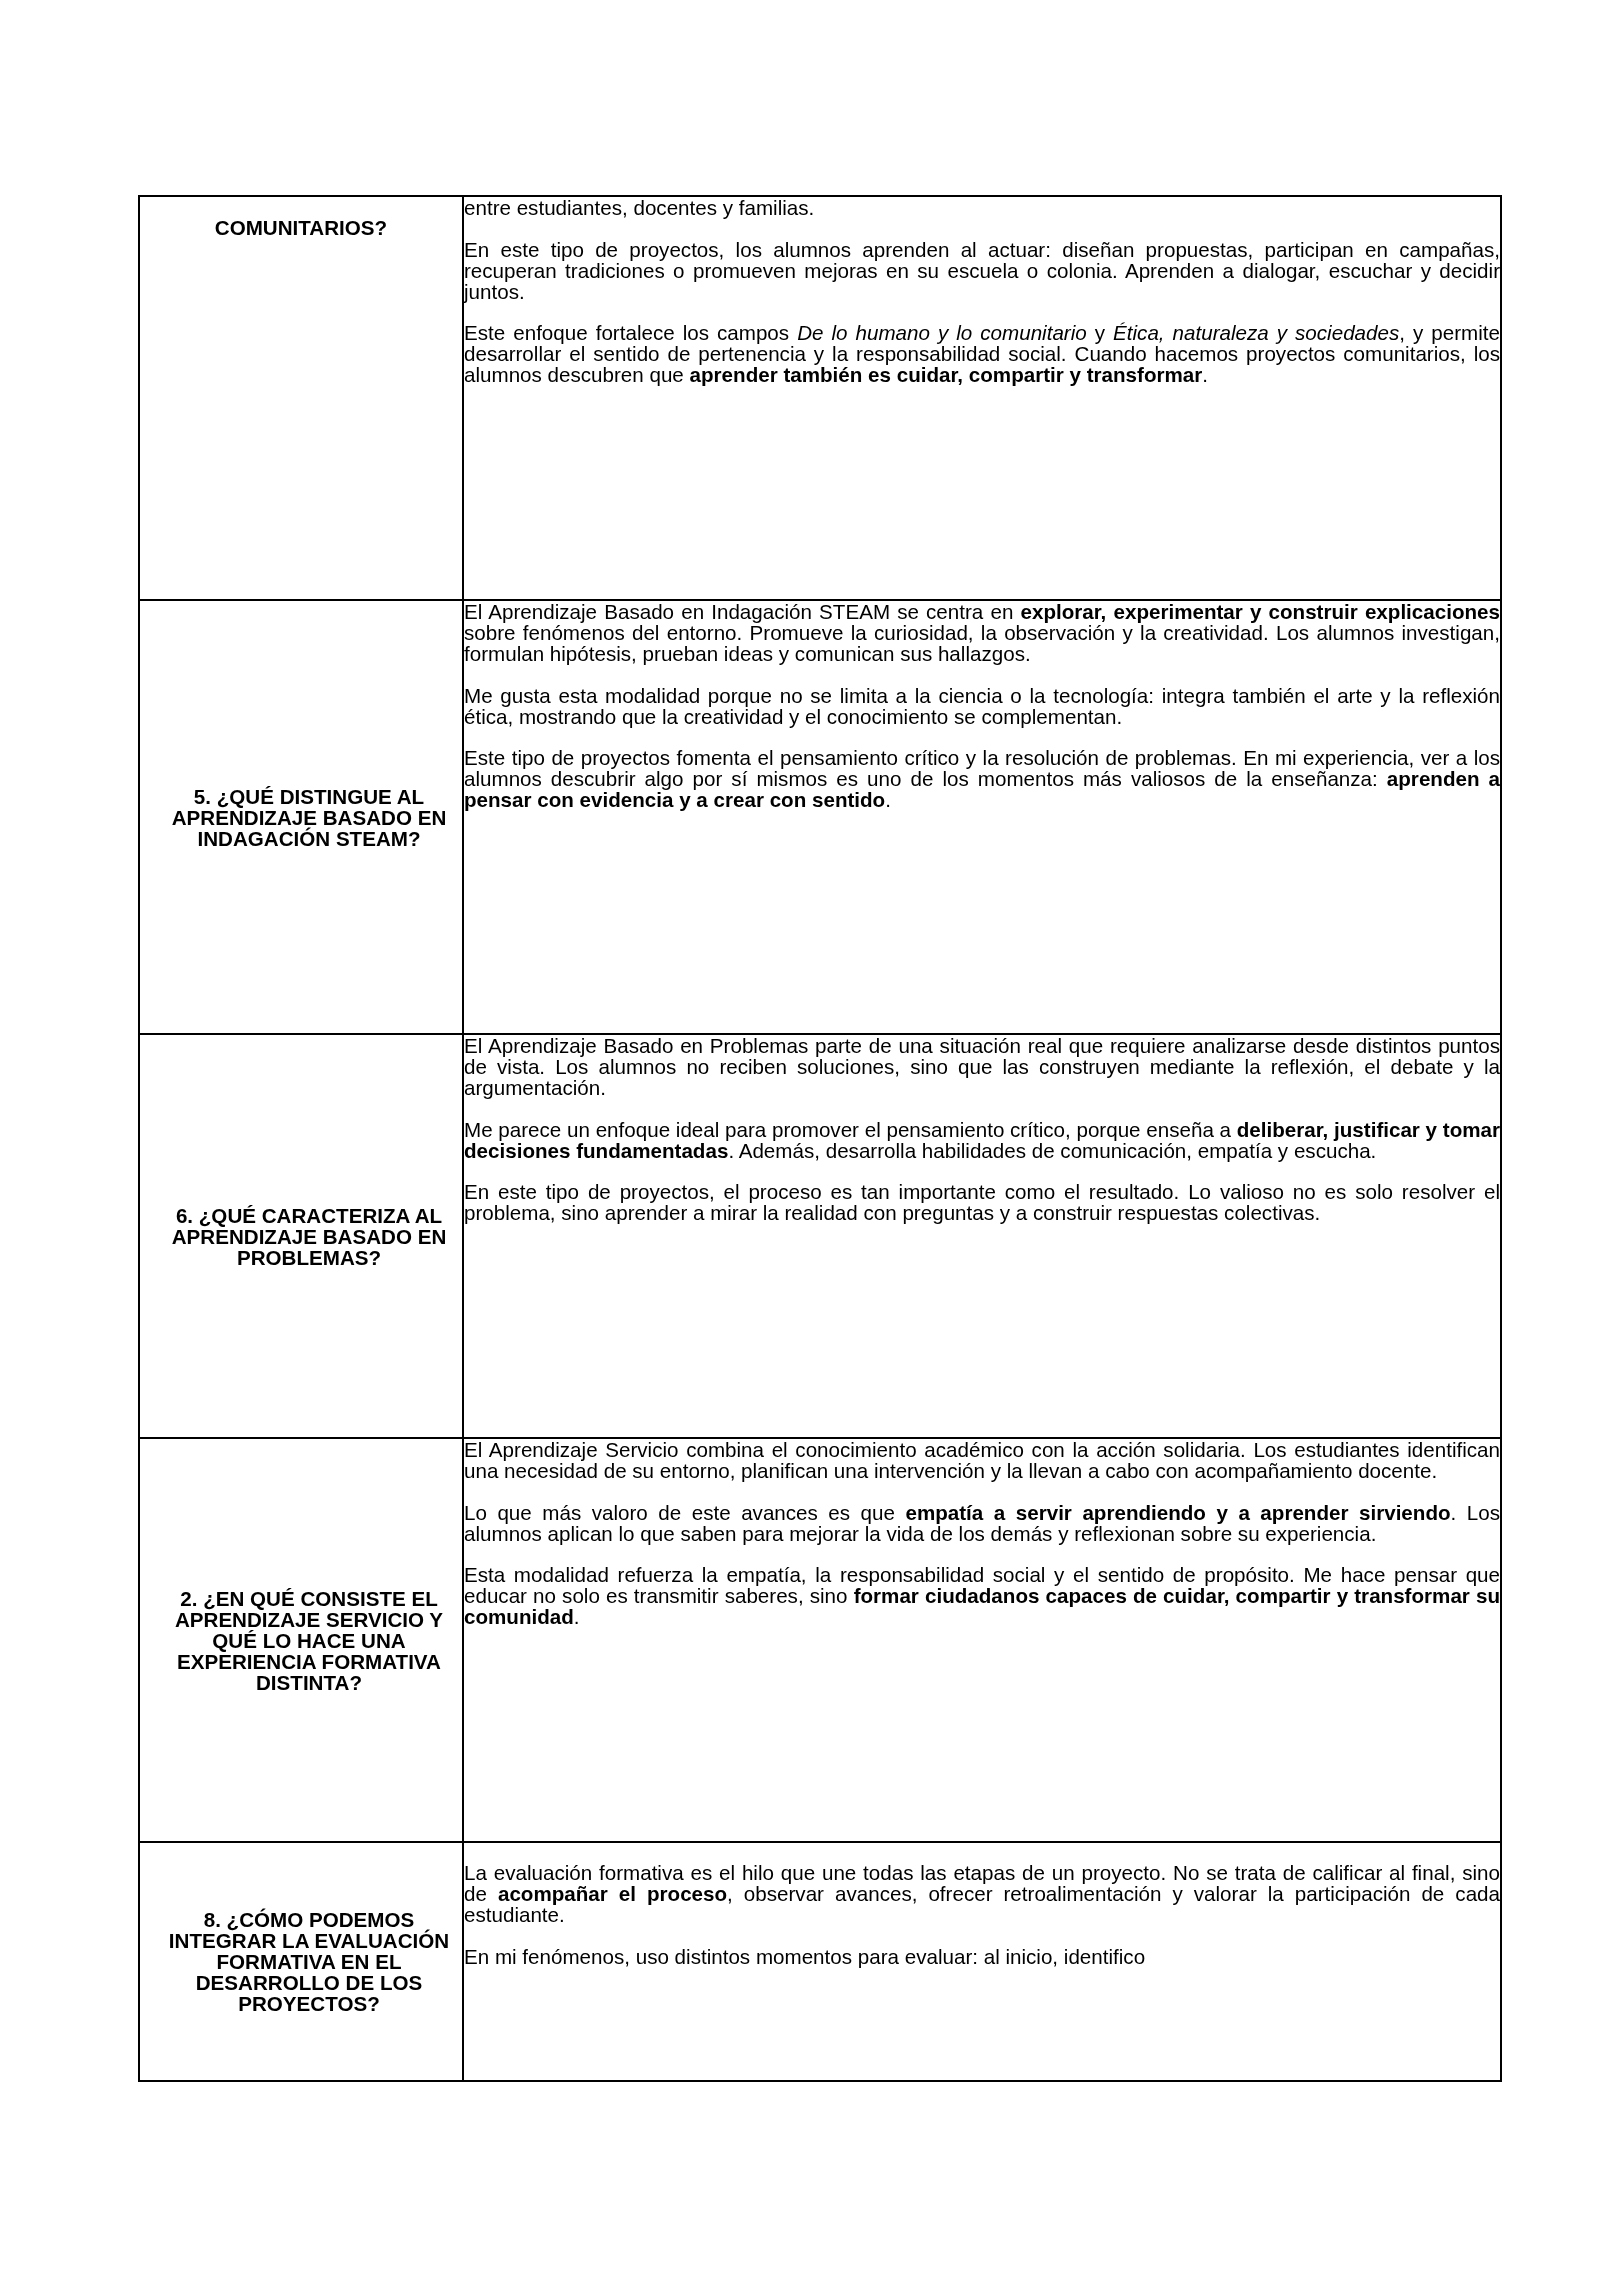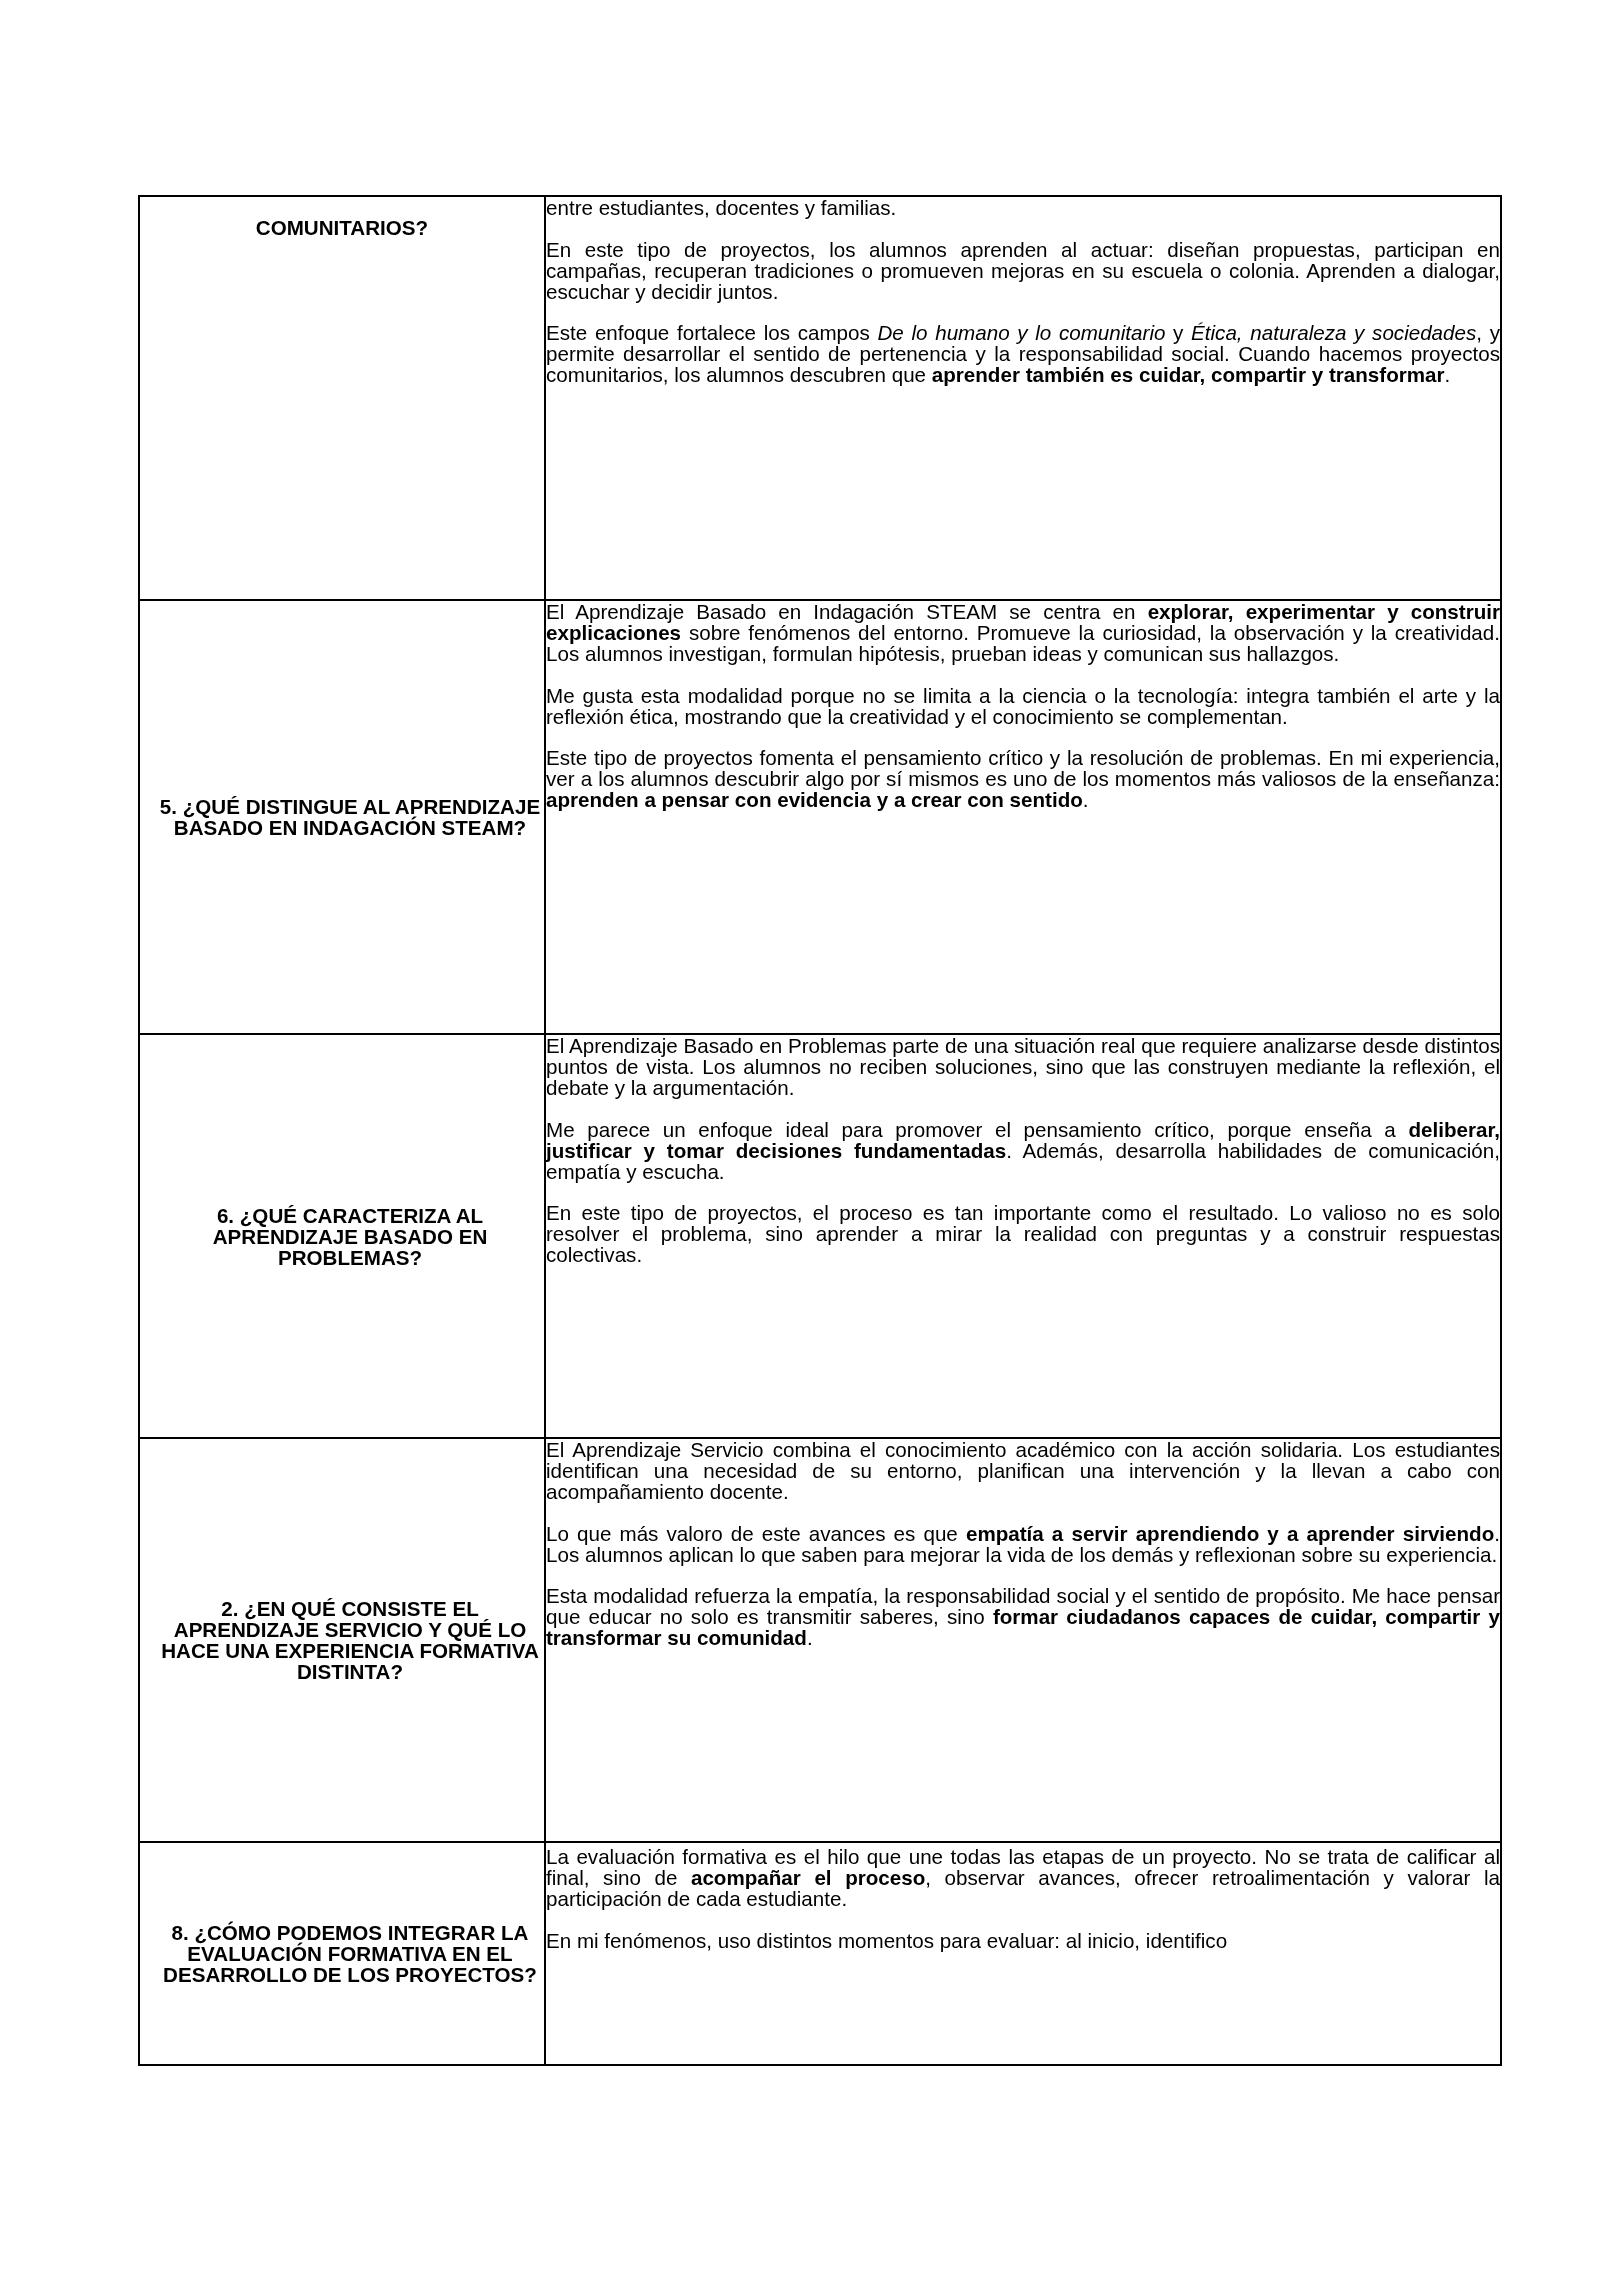--- a/index.html
+++ b/index.html
@@ -30,21 +30,21 @@
       border-collapse: collapse;
       table-layout: fixed;
     }
     table.qa td {
       border: 2.9px solid #000000;
       padding: 0;
       font-size: 20.6px;
       line-height: 21px;
     }
     td.q-cell {
-      width: 406px;
+      width: 324px;
       text-align: center;
       font-weight: bold;
       padding: 0 11.8px;
       box-sizing: border-box;
     }
     td.q-cell.top { vertical-align: top; padding-top: 19.6px; }
     td.q-cell.mid { vertical-align: middle; padding-left: 16px; }
     td.a-cell {
       vertical-align: top;
       padding: 18.6px 13.7px 7.8px 16.7px;
@@ -56,21 +56,21 @@
     td.a-cell p:last-child {
       margin-bottom: 0;
     }
     .b { font-weight: bold; }
     .i { font-style: italic; }
     tr.r0 td { height: 402px; }
     tr.r1 td { height: 432px; margin-top: 6px; }
     tr.r2 td { height: 402px; }
     tr.r3 td { height: 402px; }
     tr.r4 td { height: 218px; }
-    tr.r4 td.a-cell { padding-top: 3px; }
+    tr.r4 td.a-cell { padding-top: 19px; }
   </style>
 </head>
 <body>
 
 <div class="page">
   <table class="qa">
     <tbody>
 
       <tr class="r0">
         <td class="q-cell top">

